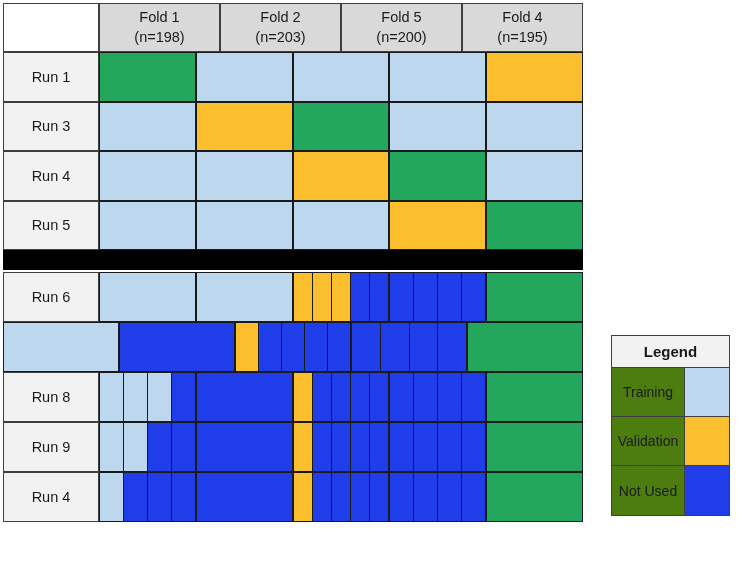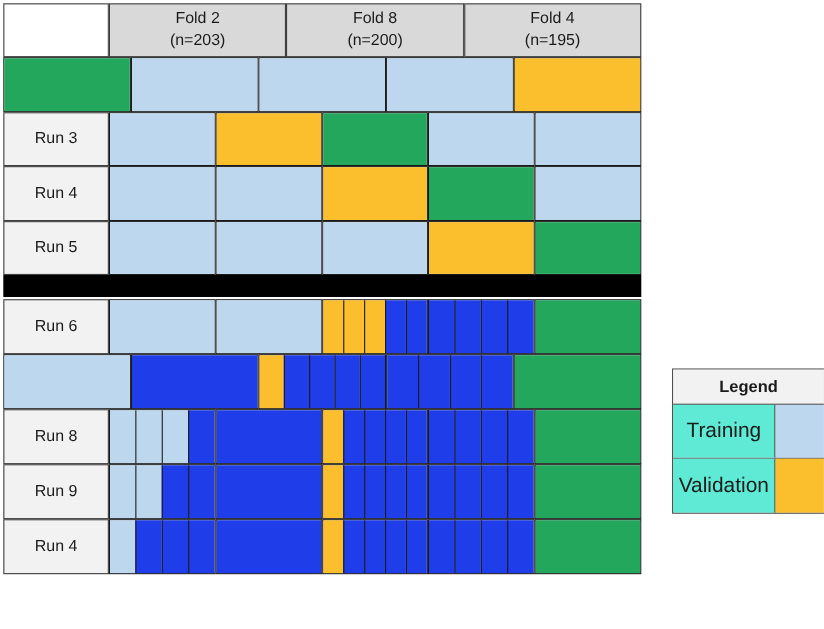--- a/index.html
+++ b/index.html
@@ -90,21 +90,21 @@
     background: #000000;
   }
 
   .gap-strip { width: 580px; height: 2px; background: #ffffff; }
 
   
   #legend {
     position: absolute;
     left: 611px;
     top: 335px;
-    width: 139px;
+    width: 119px;
     border: 1.5px solid #3f3f3f;
     box-sizing: border-box;
     background: #f2f2f2;
   }
   .legend-title {
     height: 32px;
     display: flex;
     align-items: center;
     justify-content: center;
     font-size: 15px;
@@ -119,53 +119,58 @@
     height: 49px;
     border-bottom: 1.5px solid #3f3f3f;
     box-sizing: border-box;
   }
   .legend-row:last-child { border-bottom: none; }
   .legend-label {
     flex: 1 1 0;
     display: flex;
     align-items: center;
     justify-content: center;
-    font-size: 19px;
+    font-size: 14px;
     color: #1a1a1a;
-    background: #5eead4;
+    background: #4d7c0f;
     border-right: 1.5px solid #3f3f3f;
     box-sizing: border-box;
   }
   .legend-swatch {
     width: 44px;
     box-sizing: border-box;
   }
 </style>
 </head>
 <body>
 
 <div id="cv-table">
   <div class="grid-row header-row">
     <div class="corner-cell"></div>
 
+  <div class="fold-head">
+        <span class="fold-name">Fold 1</span>
+        <span class="fold-n">(n=198)</span>
+      </div>
       <div class="fold-head">
         <span class="fold-name">Fold 2</span>
         <span class="fold-n">(n=203)</span>
       </div>
       <div class="fold-head">
-        <span class="fold-name">Fold 8</span>
+        <span class="fold-name">Fold 5</span>
         <span class="fold-n">(n=200)</span>
       </div>
       <div class="fold-head">
         <span class="fold-name">Fold 4</span>
         <span class="fold-n">(n=195)</span>
       </div>
     </div>
 
 <div class="grid-row run-row">
+      <div class="run-label">Run 1</div>
       <div class="fold-cell">
         <div class="sub" style="background: rgb(34, 167, 93);"></div>
       </div>
       <div class="fold-cell">
         <div class="sub" style="background: rgb(189, 215, 238);"></div>
       </div>
       <div class="fold-cell">
         <div class="sub" style="background: rgb(189, 215, 238);"></div>
       </div>
       <div class="fold-cell">
@@ -370,13 +375,17 @@
   <div class="legend-title">Legend</div>
 
 <div class="legend-row">
       <div class="legend-label">Training</div>
       <div class="legend-swatch" style="background: rgb(189, 215, 238);"></div>
     </div>
     <div class="legend-row">
       <div class="legend-label">Validation</div>
       <div class="legend-swatch" style="background: rgb(251, 190, 44);"></div>
     </div>
+    <div class="legend-row">
+      <div class="legend-label">Not Used</div>
+      <div class="legend-swatch" style="background: rgb(31, 61, 232);"></div>
+    </div>
   </div>
 
 </body></html>

